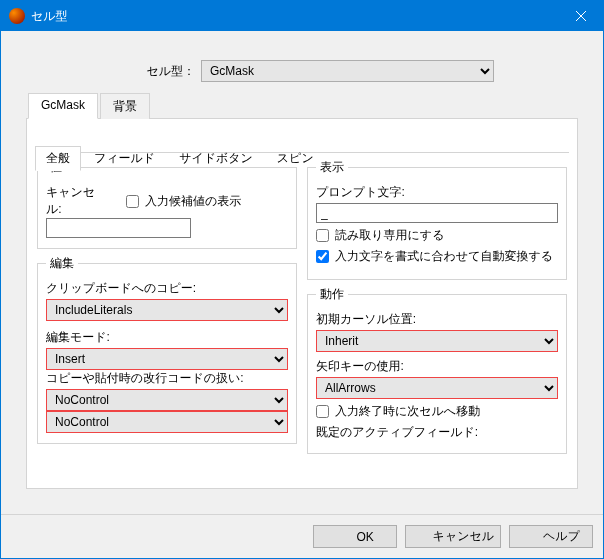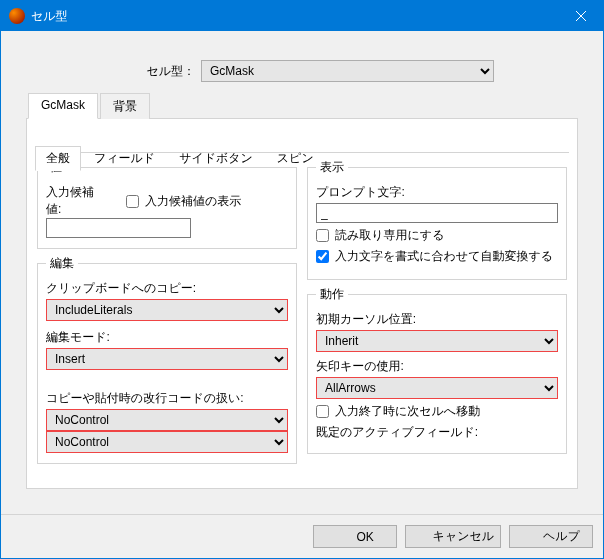--- a/index.html
+++ b/index.html
@@ -69,39 +69,39 @@
         <div class="subtab">フィールド</div>
         <div class="subtab">サイドボタン</div>
         <div class="subtab">スピン</div>
       </div>
 
       <div class="panelbody">
         <div class="col">
           <fieldset>
             <legend>値</legend>
             <div class="valrow">
-              <span class="lblw">入力候補値:</span>
+              <span class="lblw">キャンセル:</span>
               <label class="chk">
                 <input type="checkbox" style="">
                 <span>入力候補値の表示</span>
               </label>
             </div>
             <input class="inp" style="width: 145px;" value="">
           </fieldset>
 
           <fieldset>
             <legend>編集</legend>
 
             <div class="lbl">クリップボードへのコピー:</div>
             <select class="sel"><option>IncludeLiterals</option></select>
 
             <div class="lbl" style="margin-top:8px">編集モード:</div>
             <select class="sel"><option>Insert</option></select>
 
-            <div class="lbl" style="margin-top:20px">コピーや貼付時の改行コードの扱い:</div>
+            <div class="lbl" style="margin-top:0">コピーや貼付時の改行コードの扱い:</div>
             <select class="sel"><option>NoControl</option></select>
 
             <select class="sel"><option>NoControl</option></select>
           </fieldset>
         </div>
 
         <div class="col">
           <fieldset>
             <legend>表示</legend>
             <div class="lbl">プロンプト文字:</div>

